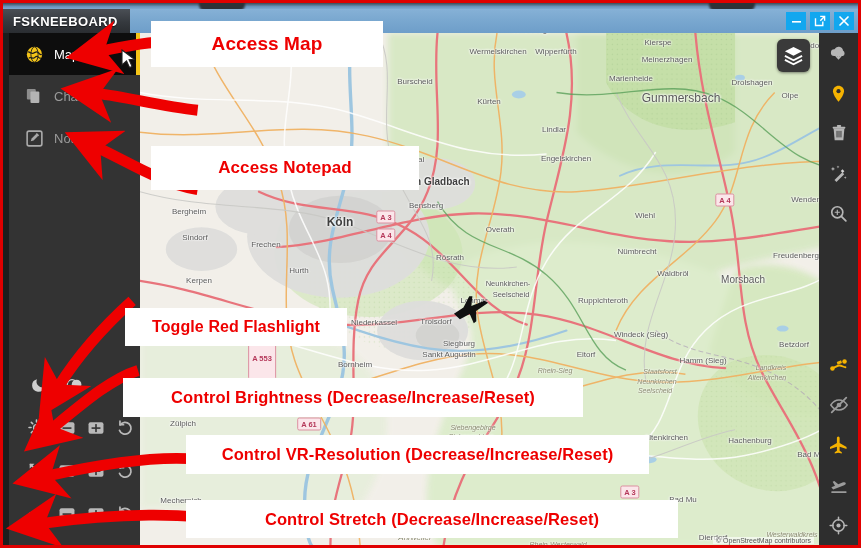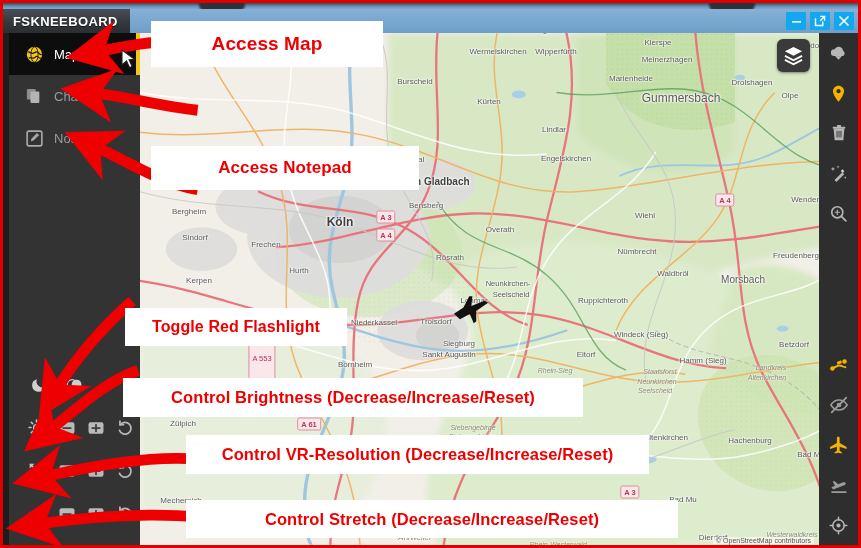--- a/index.html
+++ b/index.html
@@ -439,21 +439,21 @@
           <div style="position: absolute; left: 59px; top: 247px; font-size: 8px; white-space: nowrap; transform: translate(-50%, -50%); pointer-events: none; color: rgb(90, 90, 90); text-shadow: rgb(255, 255, 255) 0px 0px 3px, rgb(255, 255, 255) 0px 0px 3px, rgb(255, 255, 255) 0px 0px 2px;">Kerpen</div>
           <div style="position: absolute; left: 368px; top: 250px; font-size: 7.5px; white-space: nowrap; transform: translate(-50%, -50%); pointer-events: none; color: rgb(90, 90, 90); text-shadow: rgb(255, 255, 255) 0px 0px 3px, rgb(255, 255, 255) 0px 0px 3px, rgb(255, 255, 255) 0px 0px 2px;">Neunkirchen-</div>
           <div style="position: absolute; left: 371px; top: 261px; font-size: 7.5px; white-space: nowrap; transform: translate(-50%, -50%); pointer-events: none; color: rgb(90, 90, 90); text-shadow: rgb(255, 255, 255) 0px 0px 3px, rgb(255, 255, 255) 0px 0px 3px, rgb(255, 255, 255) 0px 0px 2px;">Seelscheid</div>
           <div style="position: absolute; left: 334px; top: 267px; font-size: 8px; white-space: nowrap; transform: translate(-50%, -50%); pointer-events: none; color: rgb(90, 90, 90); text-shadow: rgb(255, 255, 255) 0px 0px 3px, rgb(255, 255, 255) 0px 0px 3px, rgb(255, 255, 255) 0px 0px 2px;">Lohmar</div>
           <div style="position: absolute; left: 463px; top: 267px; font-size: 8px; white-space: nowrap; transform: translate(-50%, -50%); pointer-events: none; color: rgb(90, 90, 90); text-shadow: rgb(255, 255, 255) 0px 0px 3px, rgb(255, 255, 255) 0px 0px 3px, rgb(255, 255, 255) 0px 0px 2px;">Ruppichteroth</div>
           <div style="position: absolute; left: 234px; top: 289px; font-size: 8px; white-space: nowrap; transform: translate(-50%, -50%); pointer-events: none; color: rgb(90, 90, 90); text-shadow: rgb(255, 255, 255) 0px 0px 3px, rgb(255, 255, 255) 0px 0px 3px, rgb(255, 255, 255) 0px 0px 2px;">Niederkassel</div>
           <div style="position: absolute; left: 296px; top: 288px; font-size: 8px; white-space: nowrap; transform: translate(-50%, -50%); pointer-events: none; color: rgb(90, 90, 90); text-shadow: rgb(255, 255, 255) 0px 0px 3px, rgb(255, 255, 255) 0px 0px 3px, rgb(255, 255, 255) 0px 0px 2px;">Troisdorf</div>
           <div style="position: absolute; left: 319px; top: 310px; font-size: 8px; white-space: nowrap; transform: translate(-50%, -50%); pointer-events: none; color: rgb(90, 90, 90); text-shadow: rgb(255, 255, 255) 0px 0px 3px, rgb(255, 255, 255) 0px 0px 3px, rgb(255, 255, 255) 0px 0px 2px;">Siegburg</div>
           <div style="position: absolute; left: 501px; top: 301px; font-size: 8px; white-space: nowrap; transform: translate(-50%, -50%); pointer-events: none; color: rgb(90, 90, 90); text-shadow: rgb(255, 255, 255) 0px 0px 3px, rgb(255, 255, 255) 0px 0px 3px, rgb(255, 255, 255) 0px 0px 2px;">Windeck (Sieg)</div>
           <div style="position: absolute; left: 654px; top: 311px; font-size: 8px; white-space: nowrap; transform: translate(-50%, -50%); pointer-events: none; color: rgb(90, 90, 90); text-shadow: rgb(255, 255, 255) 0px 0px 3px, rgb(255, 255, 255) 0px 0px 3px, rgb(255, 255, 255) 0px 0px 2px;">Betzdorf</div>
-          <div style="position: absolute; left: 122px; top: 325px; font-size: 7.5px; white-space: nowrap; transform: translate(-50%, -50%); pointer-events: none; color: rgb(181, 56, 90); font-weight: normal; background: rgb(251, 230, 234); border: 1px solid rgb(220, 143, 160); border-radius: 4px; padding: 18px 3px;">A 553</div>
+          <div style="position: absolute; left: 122px; top: 325px; font-size: 7.5px; white-space: nowrap; transform: translate(-50%, -50%); pointer-events: none; color: rgb(181, 56, 90); font-weight: bold; background: rgb(251, 230, 234); border: 1px solid rgb(220, 143, 160); border-radius: 4px; padding: 18px 3px;">A 553</div>
           <div style="position: absolute; left: 309px; top: 321px; font-size: 8px; white-space: nowrap; transform: translate(-50%, -50%); pointer-events: none; color: rgb(90, 90, 90); text-shadow: rgb(255, 255, 255) 0px 0px 3px, rgb(255, 255, 255) 0px 0px 3px, rgb(255, 255, 255) 0px 0px 2px;">Sankt Augustin</div>
           <div style="position: absolute; left: 446px; top: 321px; font-size: 8px; white-space: nowrap; transform: translate(-50%, -50%); pointer-events: none; color: rgb(90, 90, 90); text-shadow: rgb(255, 255, 255) 0px 0px 3px, rgb(255, 255, 255) 0px 0px 3px, rgb(255, 255, 255) 0px 0px 2px;">Eitorf</div>
           <div style="position: absolute; left: 563px; top: 327px; font-size: 8px; white-space: nowrap; transform: translate(-50%, -50%); pointer-events: none; color: rgb(90, 90, 90); text-shadow: rgb(255, 255, 255) 0px 0px 3px, rgb(255, 255, 255) 0px 0px 3px, rgb(255, 255, 255) 0px 0px 2px;">Hamm (Sieg)</div>
           <div style="position: absolute; left: 215px; top: 331px; font-size: 8px; white-space: nowrap; transform: translate(-50%, -50%); pointer-events: none; color: rgb(90, 90, 90); text-shadow: rgb(255, 255, 255) 0px 0px 3px, rgb(255, 255, 255) 0px 0px 3px, rgb(255, 255, 255) 0px 0px 2px;">Bornheim</div>
           <div style="position: absolute; left: 415px; top: 337px; font-size: 7px; white-space: nowrap; transform: translate(-50%, -50%); pointer-events: none; color: rgb(138, 138, 112); font-style: italic; text-shadow: rgb(255, 255, 255) 0px 0px 3px, rgb(255, 255, 255) 0px 0px 2px;">Rhein-Sieg</div>
           <div style="position: absolute; left: 520px; top: 338px; font-size: 7px; white-space: nowrap; transform: translate(-50%, -50%); pointer-events: none; color: rgb(138, 138, 112); font-style: italic; text-shadow: rgb(255, 255, 255) 0px 0px 3px, rgb(255, 255, 255) 0px 0px 2px;">Staatsforst</div>
           <div style="position: absolute; left: 517px; top: 348px; font-size: 7px; white-space: nowrap; transform: translate(-50%, -50%); pointer-events: none; color: rgb(138, 138, 112); font-style: italic; text-shadow: rgb(255, 255, 255) 0px 0px 3px, rgb(255, 255, 255) 0px 0px 2px;">Neunkirchen</div>
           <div style="position: absolute; left: 515px; top: 357px; font-size: 7px; white-space: nowrap; transform: translate(-50%, -50%); pointer-events: none; color: rgb(138, 138, 112); font-style: italic; text-shadow: rgb(255, 255, 255) 0px 0px 3px, rgb(255, 255, 255) 0px 0px 2px;">Seelscheid</div>
           <div style="position: absolute; left: 631px; top: 334px; font-size: 7px; white-space: nowrap; transform: translate(-50%, -50%); pointer-events: none; color: rgb(138, 138, 112); font-style: italic; text-shadow: rgb(255, 255, 255) 0px 0px 3px, rgb(255, 255, 255) 0px 0px 2px;">Landkreis</div>
           <div style="position: absolute; left: 627px; top: 344px; font-size: 7px; white-space: nowrap; transform: translate(-50%, -50%); pointer-events: none; color: rgb(138, 138, 112); font-style: italic; text-shadow: rgb(255, 255, 255) 0px 0px 3px, rgb(255, 255, 255) 0px 0px 2px;">Altenkirchen</div>

